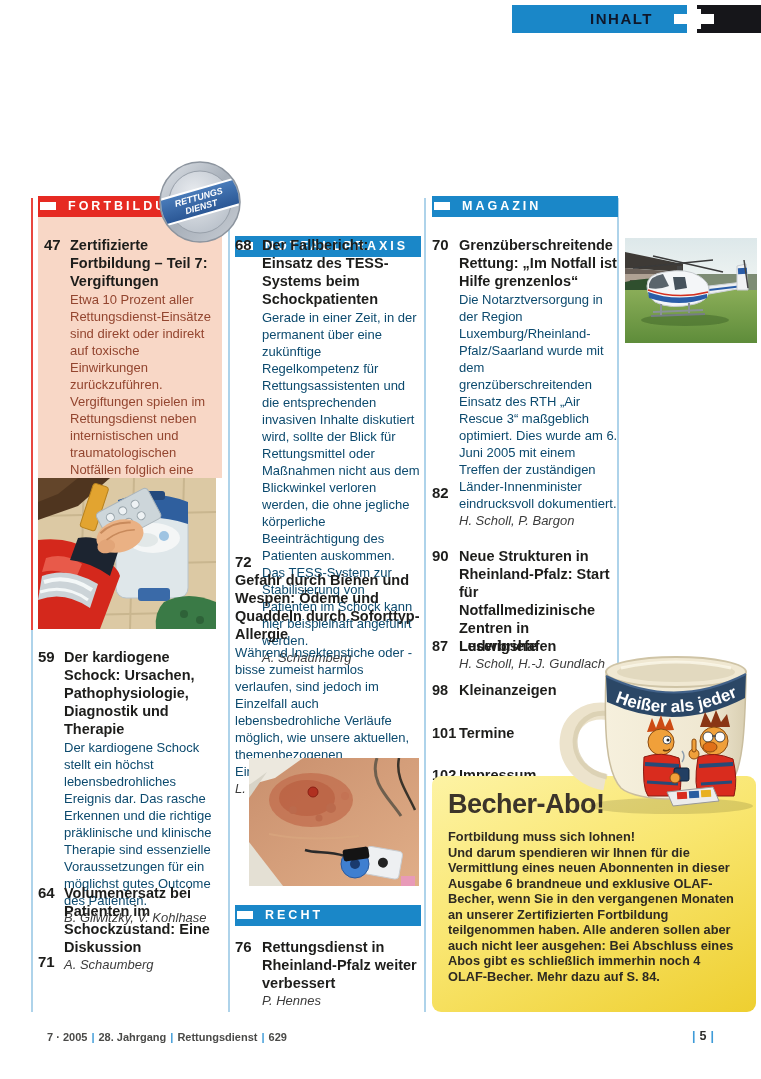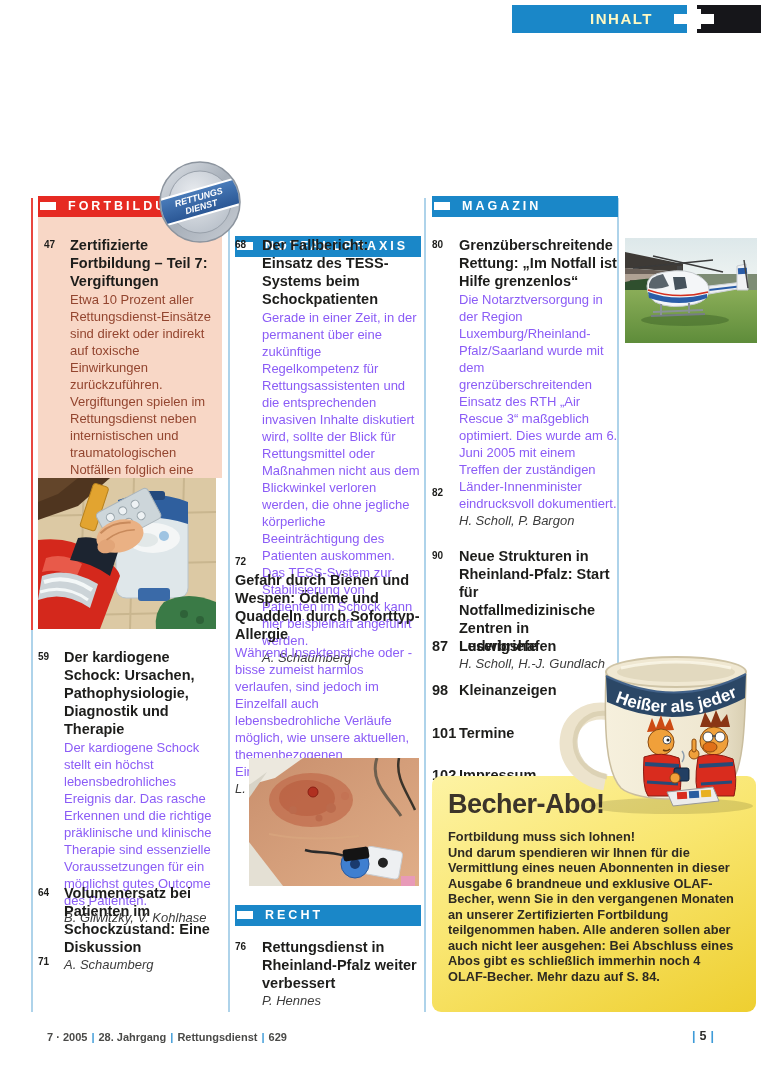--- a/index.html
+++ b/index.html
@@ -6,21 +6,21 @@
   html,body { background:#ffffff; }
   body {
     width:761px; height:1079px; position:relative; overflow:hidden;
     font-family:"Liberation Sans", sans-serif; color:#1d1d1b;
   }
   .abs { position:absolute; }
 
   
   .inhalt-bar {
     position:absolute; left:512px; top:5px; width:175px; height:28px;
-    background:#1a87c8; color:#fef9c3; font-weight:bold; font-size:15px;
+    background:#1a87c8; color:#0f172a; font-weight:bold; font-size:15px;
     letter-spacing:1.5px; line-height:28px; text-align:right; padding-right:34px;
   }
   .corner-box { position:absolute; left:697px; top:5px; width:64px; height:28px; background:#16161a; }
   .plus-icon { position:absolute; left:672px; top:5px; width:44px; height:28px; }
   .plus-icon .h { position:absolute; left:2px; top:9px; width:40px; height:10px; background:#fff; }
   .plus-icon .v { position:absolute; left:15px; top:4px; width:14px; height:20px; background:#fff; }
 
   
   .vrule { position:absolute; width:2px; background:#aed3ea; }
   .vrule.red { background:#e8473f; }
@@ -34,24 +34,24 @@
   .sec-bar.red  { background:#e62a22; }
   .sec-bar::before {
     content:""; position:absolute; left:2px; top:6px; width:16px; height:8px; background:#fff;
   }
 
   
   .pink-panel { position:absolute; left:38px; top:217px; width:184px; height:261px; background:#f8d7c6; }
 
   
   .article { position:absolute; display:flex; }
-  .article .num { flex:none; width:26px; font-weight:bold; font-size:10px; line-height:18px; }
+  .article .num { flex:none; width:26px; font-weight:bold; font-size:15px; line-height:18px; }
   .article .atext { flex:1; }
   .article h3 { font-size:14.5px; line-height:18px; font-weight:bold; color:#1d1d1b; }
-  .article p  { font-size:13px; line-height:17px; color:#8b5cf6; margin-top:1px;
+  .article p  { font-size:13px; line-height:17px; color:#0c4a6e; margin-top:1px;
                 hyphens:auto; -webkit-hyphens:auto; }
   .article em { display:block; font-style:italic; font-size:13px; line-height:17px; color:#3c3c3c; }
   .article.on-pink p, .article.on-pink em { color:#93452f; }
 
   .toc-line { position:absolute; display:flex; font-weight:bold; font-size:14.5px; line-height:18px; }
   .toc-line .num { flex:none; width:27px; }
 
   
   .photo { position:absolute; overflow:hidden; }
   .photo svg { display:block; }
@@ -263,21 +263,21 @@
 
 <div class="article" style="left:235px; top:938px; width:186px;">
   <div class="num" style="width:27px;">76</div>
   <div class="atext">
     <h3>Rettungsdienst in Rheinland-Pfalz weiter verbessert</h3>
     <em>P. Hennes</em>
   </div>
 </div>
 
 <div class="article" style="left:432px; top:236px; width:186px;">
-  <div class="num" style="width:27px;">80</div>
+  <div class="num" style="width:27px;">70</div>
   <div class="atext">
     <h3>Grenzüberschreitende Rettung: „Im Notfall ist Hilfe grenzenlos“</h3>
     <p>Die Notarztversorgung in der Region Luxemburg/Rheinland-Pfalz/Saarland wurde mit dem grenzüberschreitenden Einsatz des RTH „Air Rescue 3“ maßgeblich optimiert. Dies wurde am 6. Juni 2005 mit einem Treffen der zuständigen Länder-Innenminister eindrucksvoll dokumentiert.</p>
     <em>H. Scholl, P. Bargon</em>
   </div>
 </div>
 
 <div class="photo" style="left:625px; top:238px; width:132px; height:105px;">
   <svg width="132" height="105" viewBox="0 0 132 105">
     <defs>

